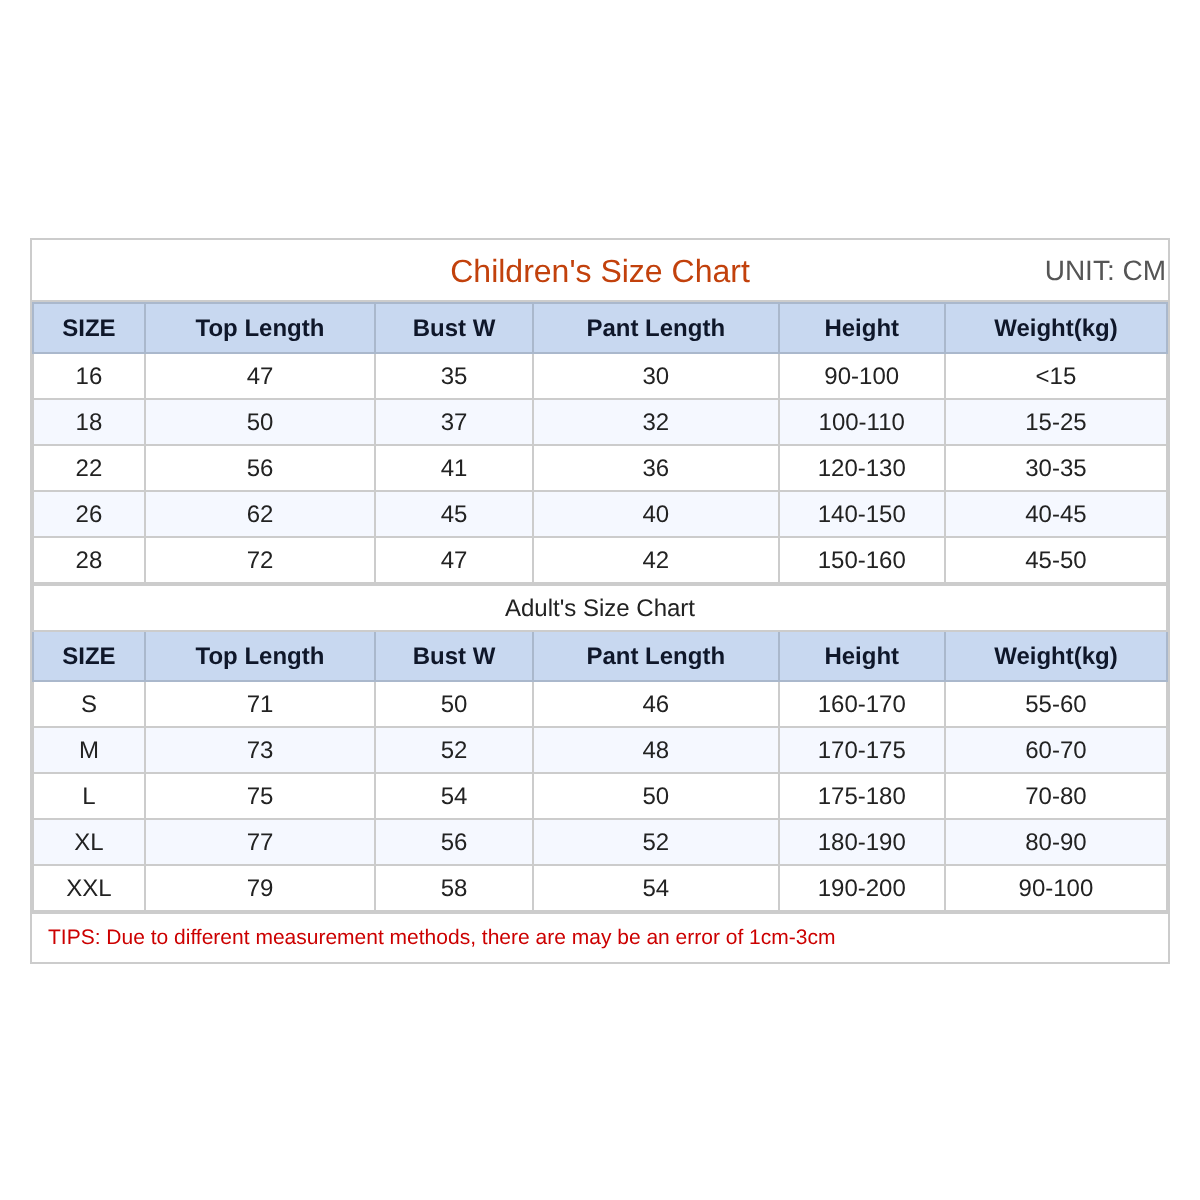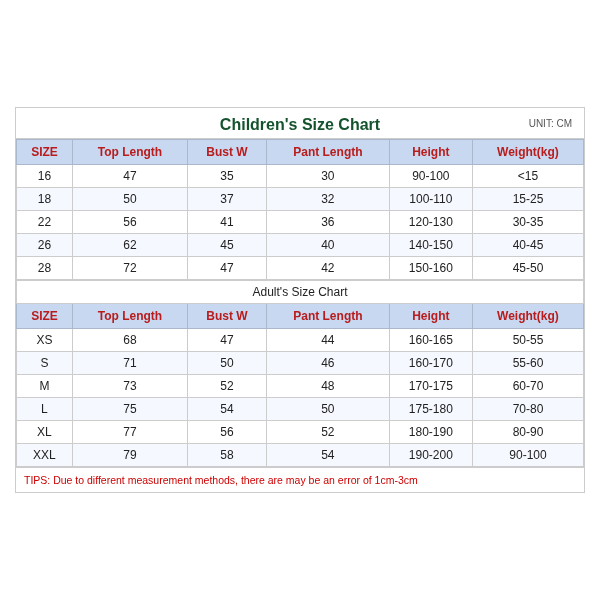--- a/index.html
+++ b/index.html
@@ -19,39 +19,39 @@
     }
     .main-title-row {
       background: #ffffff;
       text-align: center;
       padding: 8px 4px 4px 4px;
       position: relative;
       border-bottom: 1px solid #ccc;
     }
     .main-title {
       font-size: 16px;
-      font-weight: bold;
-      color: #14532d;
+      font-weight: normal;
+      color: #c2410c;
     }
     .unit-label {
       position: absolute;
-      right: 12px;
+      right: 1px;
       top: 50%;
       transform: translateY(-50%);
-      font-size: 10px;
+      font-size: 14px;
       color: #555;
     }
     table {
       width: 100%;
       border-collapse: collapse;
       font-size: 12px;
     }
     th {
       background: #c8d8f0;
-      color: #b91c1c;
+      color: #0f172a;
       font-weight: bold;
       padding: 5px 4px;
       border: 1px solid #aab8cc;
       text-align: center;
       margin-top: 30px;
     }
     td {
       padding: 4px 4px;
       border: 1px solid #ccc;
       text-align: center;
@@ -144,28 +144,20 @@
       <tr>
         <th>SIZE</th>
         <th>Top Length</th>
         <th>Bust W</th>
         <th>Pant Length</th>
         <th>Height</th>
         <th>Weight(kg)</th>
       </tr>
     </tbody>
     <tbody id="adult-tbody">
-    <tr>
-          <td>XS</td>
-          <td>68</td>
-          <td>47</td>
-          <td>44</td>
-          <td>160-165</td>
-          <td>50-55</td>
-        </tr>
         <tr>
           <td>S</td>
           <td>71</td>
           <td>50</td>
           <td>46</td>
           <td>160-170</td>
           <td>55-60</td>
         </tr>
         <tr>
           <td>M</td>

